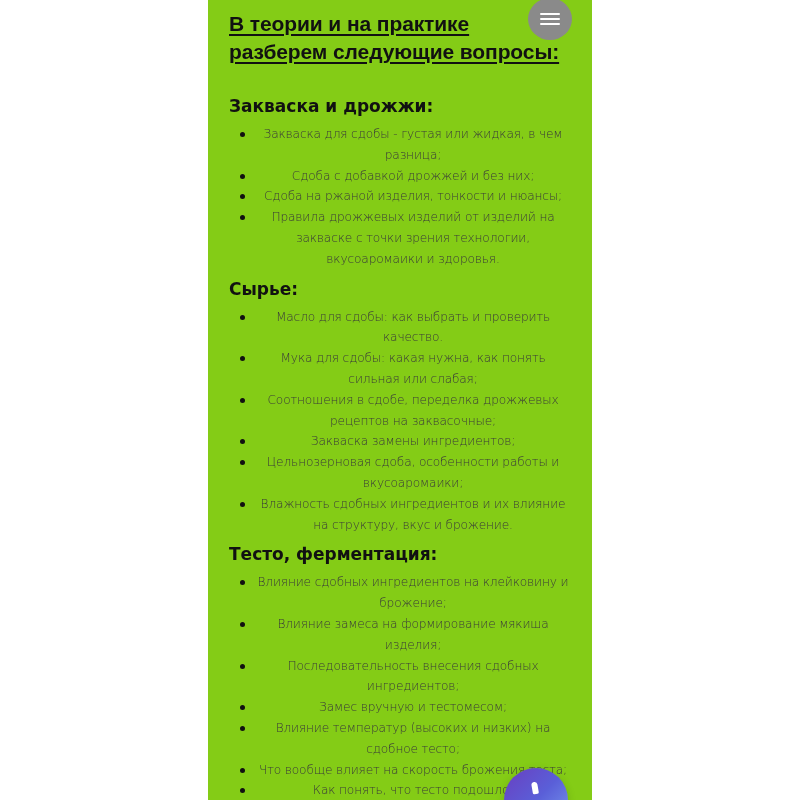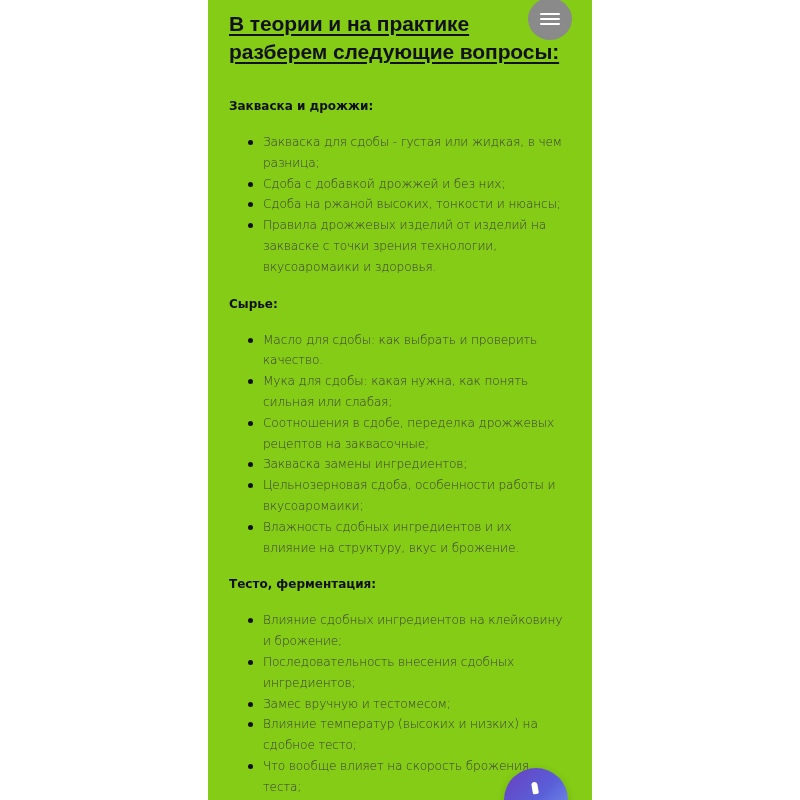--- a/index.html
+++ b/index.html
@@ -38,30 +38,31 @@
       position: absolute;
       left: 21px;
       top: 96px;
       width: 350px;
       font-family: "DejaVu Sans", sans-serif;
       color: #3a3a3a;
     }
     .section-heading {
       font-family: "DejaVu Sans", sans-serif;
       font-weight: bold;
-      font-size: 12px;
+      font-size: 17px;
       line-height: 20px;
       color: #111111;
       margin: 0;
     }
     .section { margin-bottom: 9px; }
     ul.items {
       list-style: none;
-      margin: 16px;
+      margin: 8px;
       padding: 0;
+      text-align: center;
     }
     ul.items li {
       position: relative;
       padding-left: 18px;
       font-size: 12.2px;
       line-height: 20.8px;
       font-weight: 300;
       color: #3a3a3a;
       letter-spacing: -0.15px;
     }
@@ -135,41 +136,42 @@
     </div>
   </div>
 
   <div class="content">
 
     <div class="section">
       <p class="section-heading">Закваска и дрожжи:</p>
       <ul class="items">
         <li>Закваска для сдобы - густая или жидкая, в чем разница;</li>
         <li>Сдоба с добавкой дрожжей и без них;</li>
-        <li>Сдоба на ржаной высоких, тонкости и нюансы;</li>
+        <li>Сдоба на ржаной изделия, тонкости и нюансы;</li>
         <li>Правила дрожжевых изделий от изделий на закваске с точки зрения технологии, вкусоаромаики и здоровья.</li>
       </ul>
     </div>
 
     <div class="section">
       <p class="section-heading">Сырье:</p>
       <ul class="items">
         <li>Масло для сдобы: как выбрать и проверить качество.</li>
         <li>Мука для сдобы: какая нужна, как понять сильная или слабая;</li>
         <li>Соотношения в сдобе, переделка дрожжевых рецептов на заквасочные;</li>
         <li>Закваска замены ингредиентов;</li>
         <li>Цельнозерновая сдоба, особенности работы и вкусоаромаики;</li>
         <li>Влажность сдобных ингредиентов и их влияние на структуру, вкус и брожение.</li>
       </ul>
     </div>
 
     <div class="section">
       <p class="section-heading">Тесто, ферментация:</p>
       <ul class="items">
         <li>Влияние сдобных ингредиентов на клейковину и брожение;</li>
+        <li>Влияние замеса на формирование мякиша изделия;</li>
         <li>Последовательность внесения сдобных ингредиентов;</li>
         <li>Замес вручную и тестомесом;</li>
         <li>Влияние температур (высоких и низких) на сдобное тесто;</li>
         <li>Что вообще влияет на скорость брожения теста;</li>
         <li>Как понять, что тесто подошло;</li>
 
       </ul>
     </div>
 
   </div>

